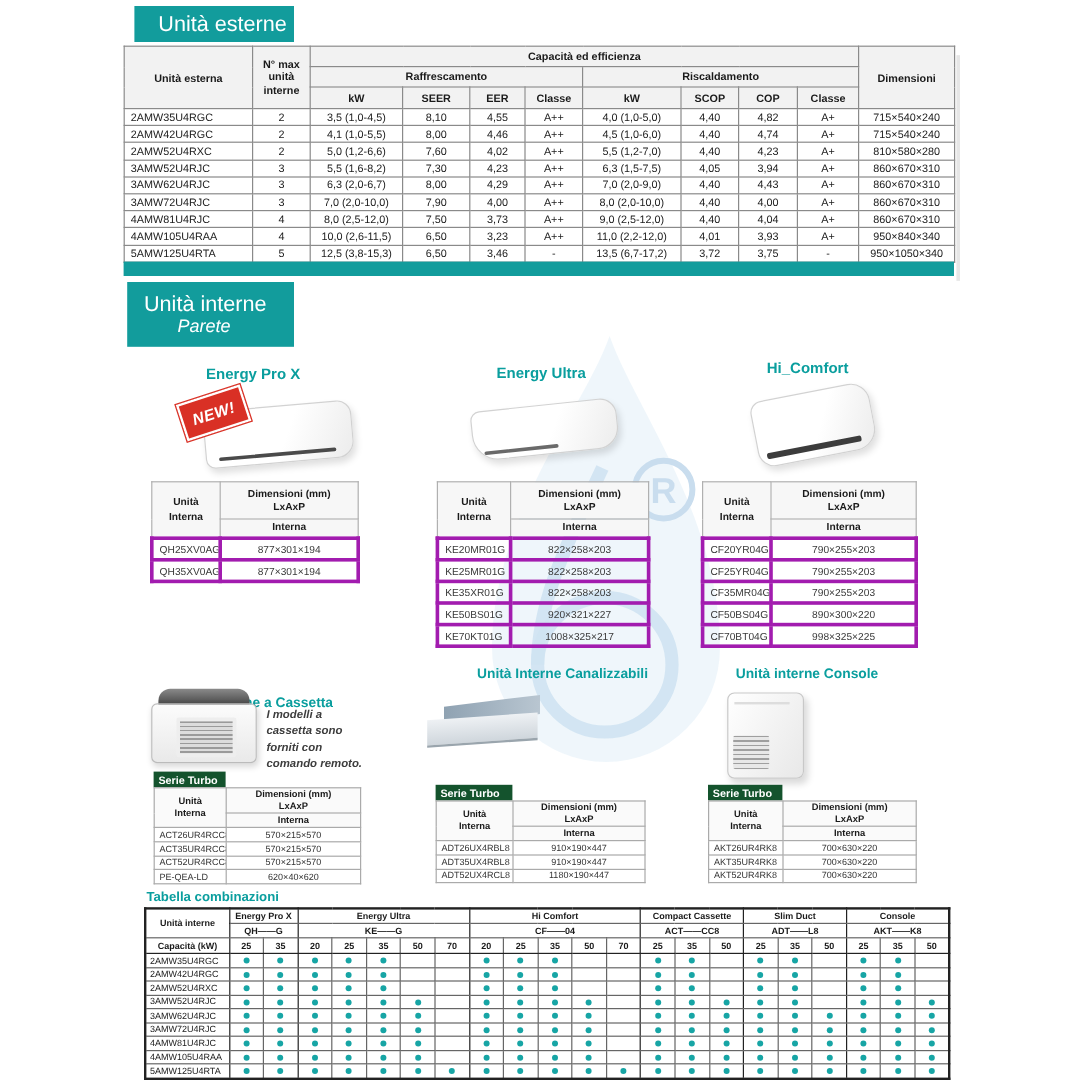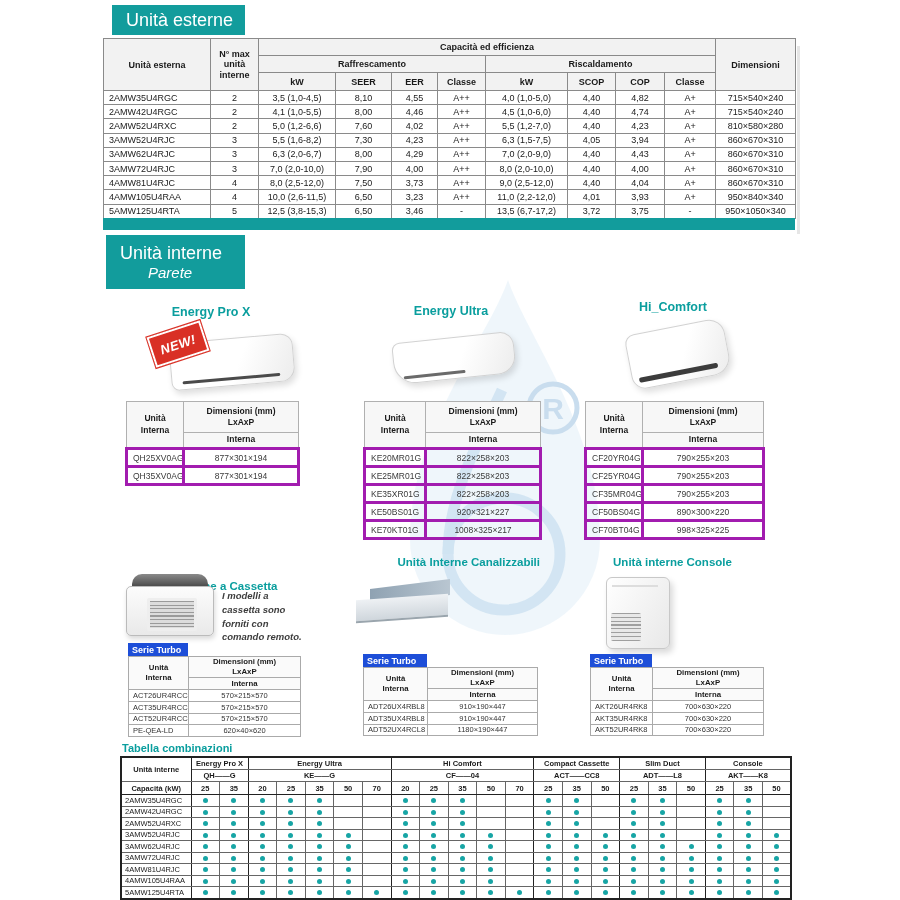--- a/index.html
+++ b/index.html
@@ -28,21 +28,21 @@
   
   .sect-title{color:#0a9e9e;font-weight:bold;text-align:center;}
   
   .wall-table{border:1px solid #9a9a9a;}
   .wall-table th{font-weight:bold;font-size:8.5px;background:#f7f7f7;border:1px solid #b0b0b0;white-space:pre-line;line-height:1.3;}
   .wall-table thead tr:nth-child(1) th{height:30px;}
   .wall-table thead tr:nth-child(2) th{height:14px;}
   .wall-table tbody td{height:15px;font-size:8.5px;color:#3a3a3a;border:3px solid #a21caf;}
   .wall-table tbody td.l{text-align:left;padding-left:5px;}
   
-  .serie-bar{background:#1d4ed8;color:#fff;font-weight:bold;font-size:9px;display:flex;align-items:center;padding-left:4px;box-sizing:border-box;}
+  .serie-bar{background:#14532d;color:#fff;font-weight:bold;font-size:9px;display:flex;align-items:center;padding-left:4px;box-sizing:border-box;}
   .serie-table{border:1px solid #9a9a9a;}
   .serie-table th{font-weight:bold;font-size:7.8px;background:#fafafa;border:1px solid #aaa;white-space:pre-line;line-height:1.25;}
   .serie-table thead tr:nth-child(1) th{height:20px;}
   .serie-table thead tr:nth-child(2) th{height:11px;}
   .serie-table tbody td{height:10.8px;font-size:7.5px;color:#333;border:1px solid #aaa;}
   .serie-table tbody td.l{text-align:left;padding-left:4px;}
   .desc{font-style:italic;font-weight:600;font-size:9.5px;line-height:1.45;color:#3d3d3d;}
   
   #combo{border:2px solid #222;}
   #combo th{font-weight:bold;font-size:7.5px;border:1px solid #666;background:#fff;}
@@ -68,21 +68,21 @@
 <div id="page">
 
   <svg class="abs" style="left:352px;top:272px;" width="310" height="385" viewBox="0 0 310 385">
     <path d="M156 8 C176 66 248 158 248 268 A95 95 0 1 1 58 268 C58 158 136 66 156 8 Z" fill="#ecf4fa" opacity="0.85"></path>
     <path d="M150 118 C122 178 96 228 96 282" stroke="#cfe3f2" stroke-width="11" fill="none" opacity="0.9"></path>
     <circle cx="152" cy="282" r="56" stroke="#cfe3f2" stroke-width="11" fill="none" opacity="0.9"></circle>
     <circle cx="201" cy="136" r="24" stroke="#c9ddee" stroke-width="5" fill="none"></circle>
     <text x="201" y="147" text-anchor="middle" font-size="30" font-weight="bold" fill="#c9ddee" font-family="Liberation Sans, sans-serif">R</text>
   </svg>
 
-  <div class="abs badge" style="left:112px;top:5px;width:133px;height:30px;">
+  <div class="abs badge" style="left:112px;top:5px;width:133px;height:30px;text-align:center;">
     <span class="l1">Unità esterne</span>
   </div>
 
   <table id="outdoor-table" class="abs" style="left:103px;top:38px;width:692px;">
     <colgroup>
       <col style="width:107px">
         <col style="width:48px">
         <col style="width:77px">
         <col style="width:56px">
       <col style="width:46px">

